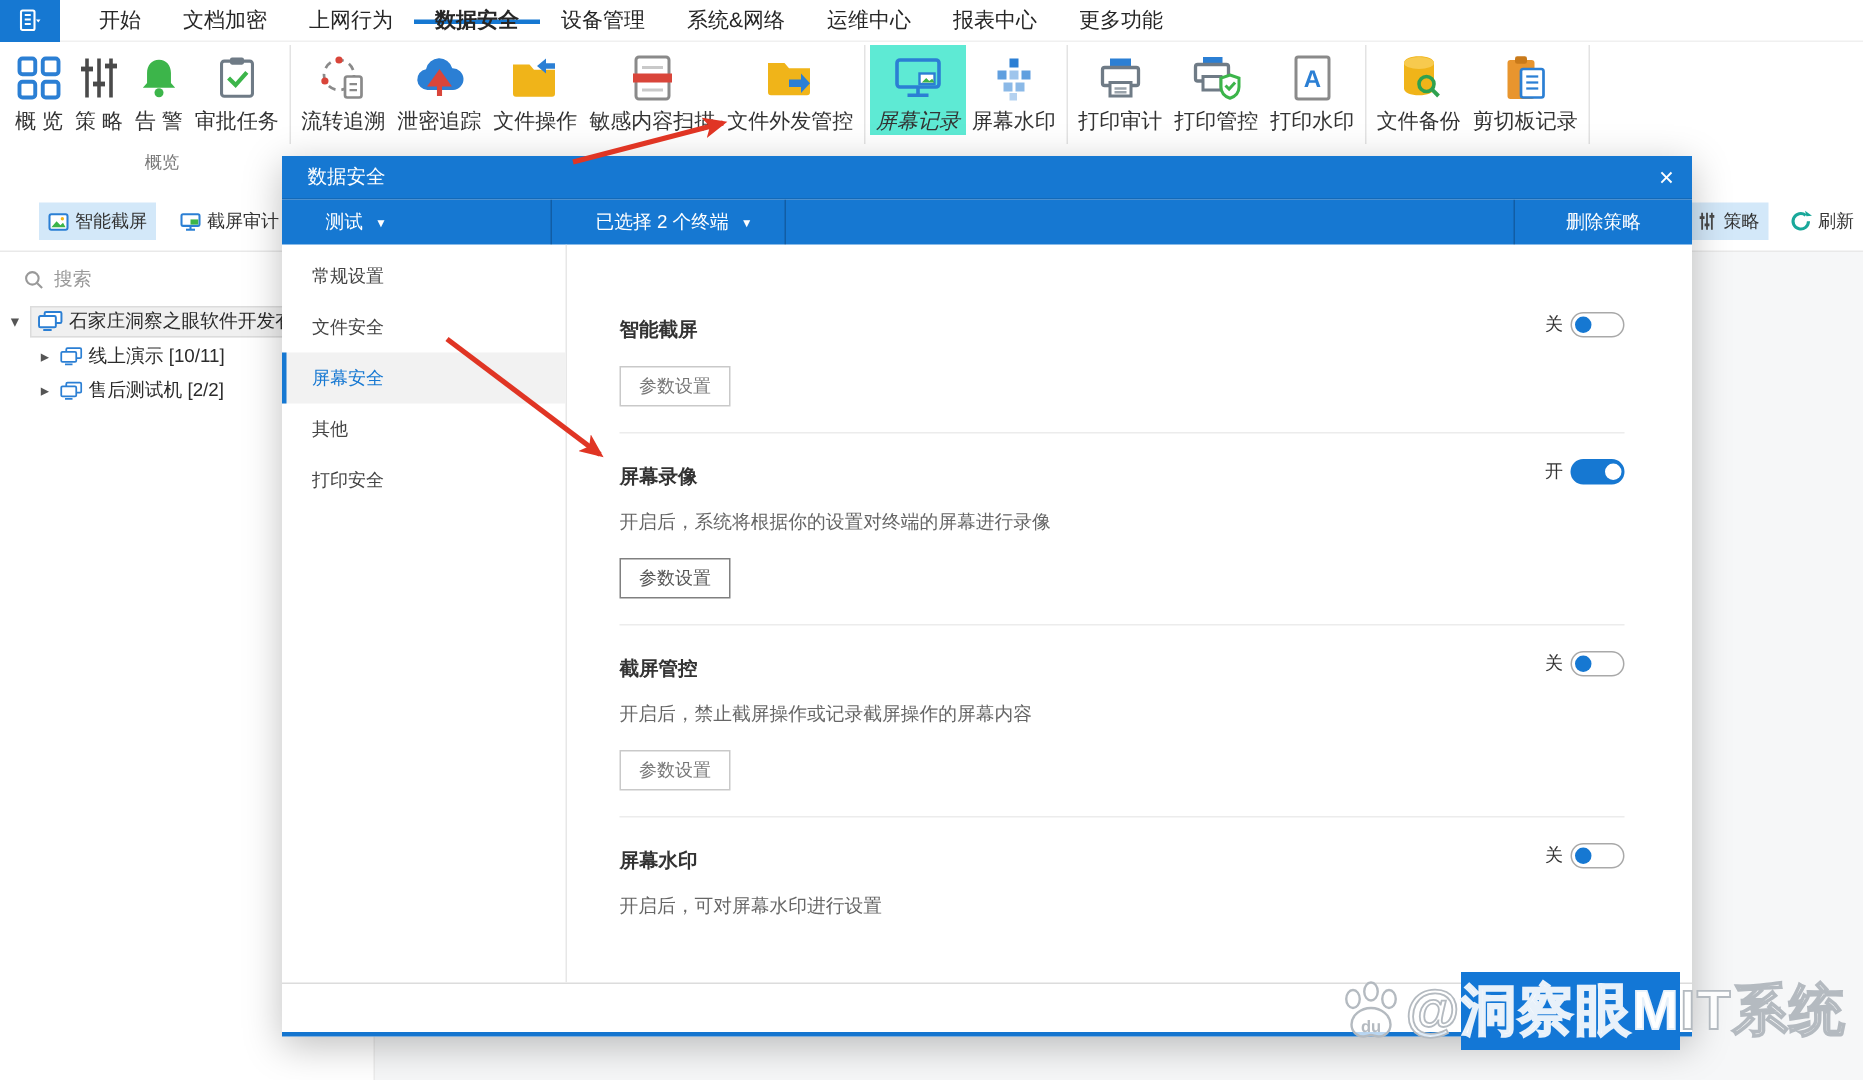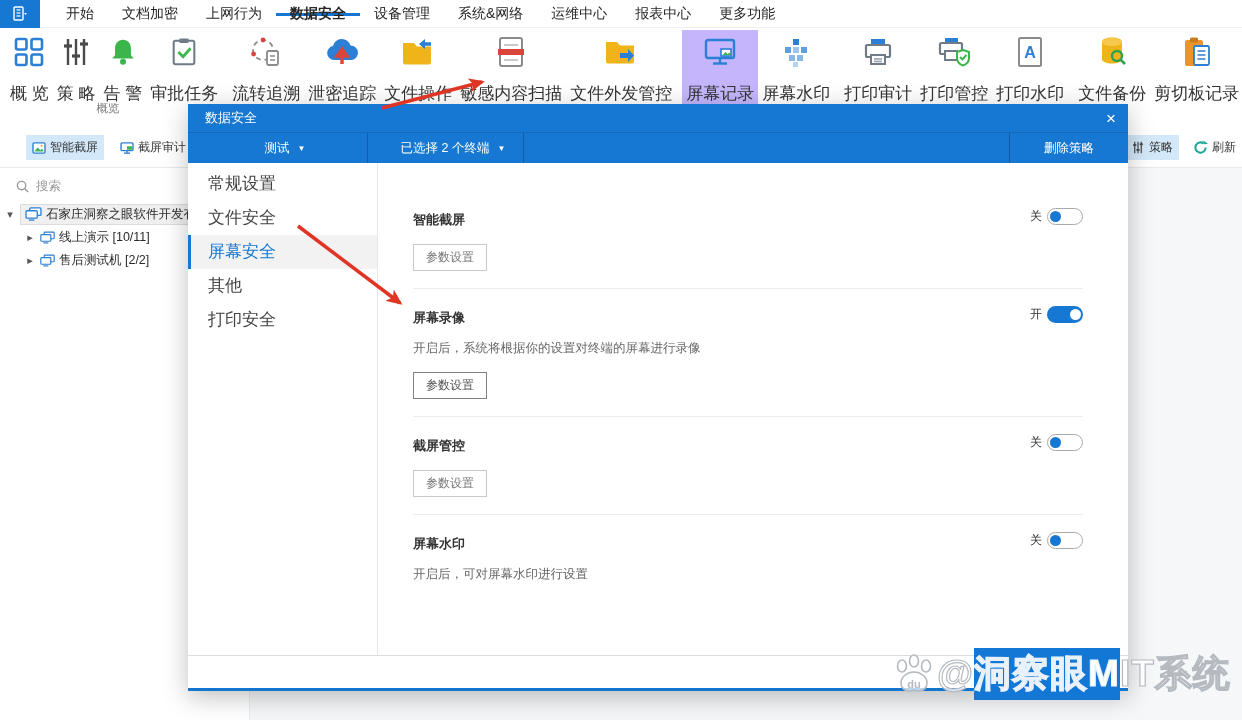--- a/index.html
+++ b/index.html
@@ -11,22 +11,22 @@
   .menubar { position:absolute; left:0; top:0; right:0; height:28px; background:#fff; display:flex; align-items:stretch; border-bottom:1px solid #f0f0f0; }
   .appbtn { width:40px; height:28px; background:#1678d2; display:flex; align-items:center; justify-content:center; }
   .menutabs { display:flex; margin-left:12px; }
   .mtab { padding:0 14px; font-size:14px; color:#262626; line-height:26px; height:16px; cursor:default; }
   .mtab.active { border-bottom:3px solid #1678d2; font-weight:bold; }
 
   
   .ribbon { position:absolute; left:0; top:28px; right:0; height:72px; background:#fff; display:flex; align-items:flex-start; padding:2px 0 0 6px; }
   .ri { display:flex; flex-direction:column; align-items:center; padding:3px 4px 0; cursor:default; }
   .ri .ric { height:38px; display:flex; align-items:center; justify-content:center; }
-  .ri .ril { font-size:17px; color:#333; margin-top:11px; white-space:nowrap; }
-  .ri.hl { background:#c4b5fd; }
+  .ri .ril { font-size:14px; color:#333; margin-top:1px; white-space:nowrap; }
+  .ri.hl { background:#5eead4;font-style:italic; }
   .rsep { width:1px; background:#e3e3e3; height:66px; margin:0 3px; align-self:flex-start; }
   .grouplabel { position:absolute; left:78px; top:101px; font-size:11.5px; color:#777; width:60px; text-align:center; }
 
   
   .toolbar { position:absolute; left:0; top:115px; right:0; height:53px; background:#fff; border-bottom:1px solid #e9e9e9; }
   .tbleft { position:absolute; left:26px; bottom:7px; display:flex; align-items:center; gap:10px; }
   .tbright { position:absolute; right:0; bottom:7px; display:flex; align-items:center; gap:8px; }
   .tbtn { display:flex; align-items:center; gap:4px; font-size:12px; color:#333; padding:4px 6px; cursor:default; white-space:nowrap; }
   .tbtn.sel { background:#d3e8f9; }
   .recdot { width:15px; height:15px; border-radius:50%; background:#d22f27; border:2px solid #5a5a5a; }
@@ -40,29 +40,29 @@
   .trow .chev { width:12px; text-align:center; color:#555; font-size:11px; }
   .trow.root { padding-left:4px; }
   .rootbox { display:flex; align-items:center; gap:4px; background:#f0f0f0; border:1px solid #dcdcdc; padding:1px 4px; }
   .trow.child { padding-left:24px; margin-top:1px; }
 
   
   .modal { position:absolute; left:188px; top:104px; width:940px; height:587px; background:#fff; z-index:10; box-shadow:0 6px 24px rgba(0,0,0,.25); border-bottom:3px solid #1475cf; }
   .mtitle { height:29px; background:#1678d2; color:#fff; font-size:13px; display:flex; align-items:center; padding-left:17px; position:relative; border-bottom:1px solid rgba(0,0,0,.12); }
   .mclose { position:absolute; right:12px; top:0; height:29px; display:flex; align-items:center; font-size:17px; color:#fff; cursor:default; }
   .mbar { height:30px; background:#1678d2; display:flex; align-items:stretch; color:#fff; font-size:12.5px; }
-  .mdrop { display:flex; align-items:center; justify-content:center; padding:0 14px 0 29px; border-right:1px solid rgba(0,0,0,.22); cursor:default; }
+  .mdrop { display:flex; align-items:center; justify-content:flex-start; padding:0 14px 0 29px; border-right:1px solid rgba(0,0,0,.22); cursor:default; }
   .mdrop .car { font-size:8px; margin-left:8px; }
   .mdrop.d1 { width:180px; }
   .mdrop.d2 { width:156px; }
   .mspacer { flex:1; border-right:1px solid rgba(0,0,0,.22); }
   .mdelete { width:118px; display:flex; align-items:center; justify-content:center; cursor:default; }
   .mbody { position:relative; height:492px; display:flex; overflow:hidden; }
   .mnav { width:190px; border-right:1px solid #e7e7e7; padding-top:4px; }
-  .mnav .ni { height:34px; line-height:34px; padding-left:17px; font-size:17px; color:#444; border-left:3px solid transparent; cursor:default; }
+  .mnav .ni { height:34px; line-height:34px; padding-left:17px; font-size:12px; color:#444; border-left:3px solid transparent; cursor:default; }
   .mnav .ni.active { background:#f2f2f2; color:#1678d2; border-left-color:#1678d2; }
   .mcontent { flex:1; overflow:hidden; }
   .sec { position:relative; padding:20px 45px 0 35px; }
   .sec.first { margin-top:28px; }
   .sec .stitle { font-size:13px; color:#333; font-weight:bold; }
   .sec .sdesc { font-size:12.5px; color:#666; margin-top:13px; }
   .sec .sbtn { display:inline-block; margin-top:15px; margin-bottom:17px; padding:4px 12px; font-size:12px; color:#777; background:#fff; border:1px solid #c9c9c9; cursor:default;text-align:right; }
   .sec .sbtn.focused { border-color:#808080; color:#555; }
   .sec .divider { border-bottom:1px solid #ececec; }
   .sec .togglewrap { position:absolute; right:45px; top:17px; display:flex; align-items:center; gap:5px; font-size:12px; color:#333; }
@@ -440,20 +440,21 @@
             <span>开</span>
             <span class="pill on">
                 <span class="knob"></span>
               </span>
           </div>
           <div class="divider"></div>
         </div>
 
         <div class="sec">
           <div class="stitle">截屏管控</div>
+          <div class="sdesc">开启后，禁止截屏操作或记录截屏操作的屏幕内容</div>
           <div class="sbtn">参数设置</div>
           <div class="togglewrap">
             <span>关</span>
             <span class="pill off">
                 <span class="knob"></span>
               </span>
           </div>
           <div class="divider"></div>
         </div>
 

